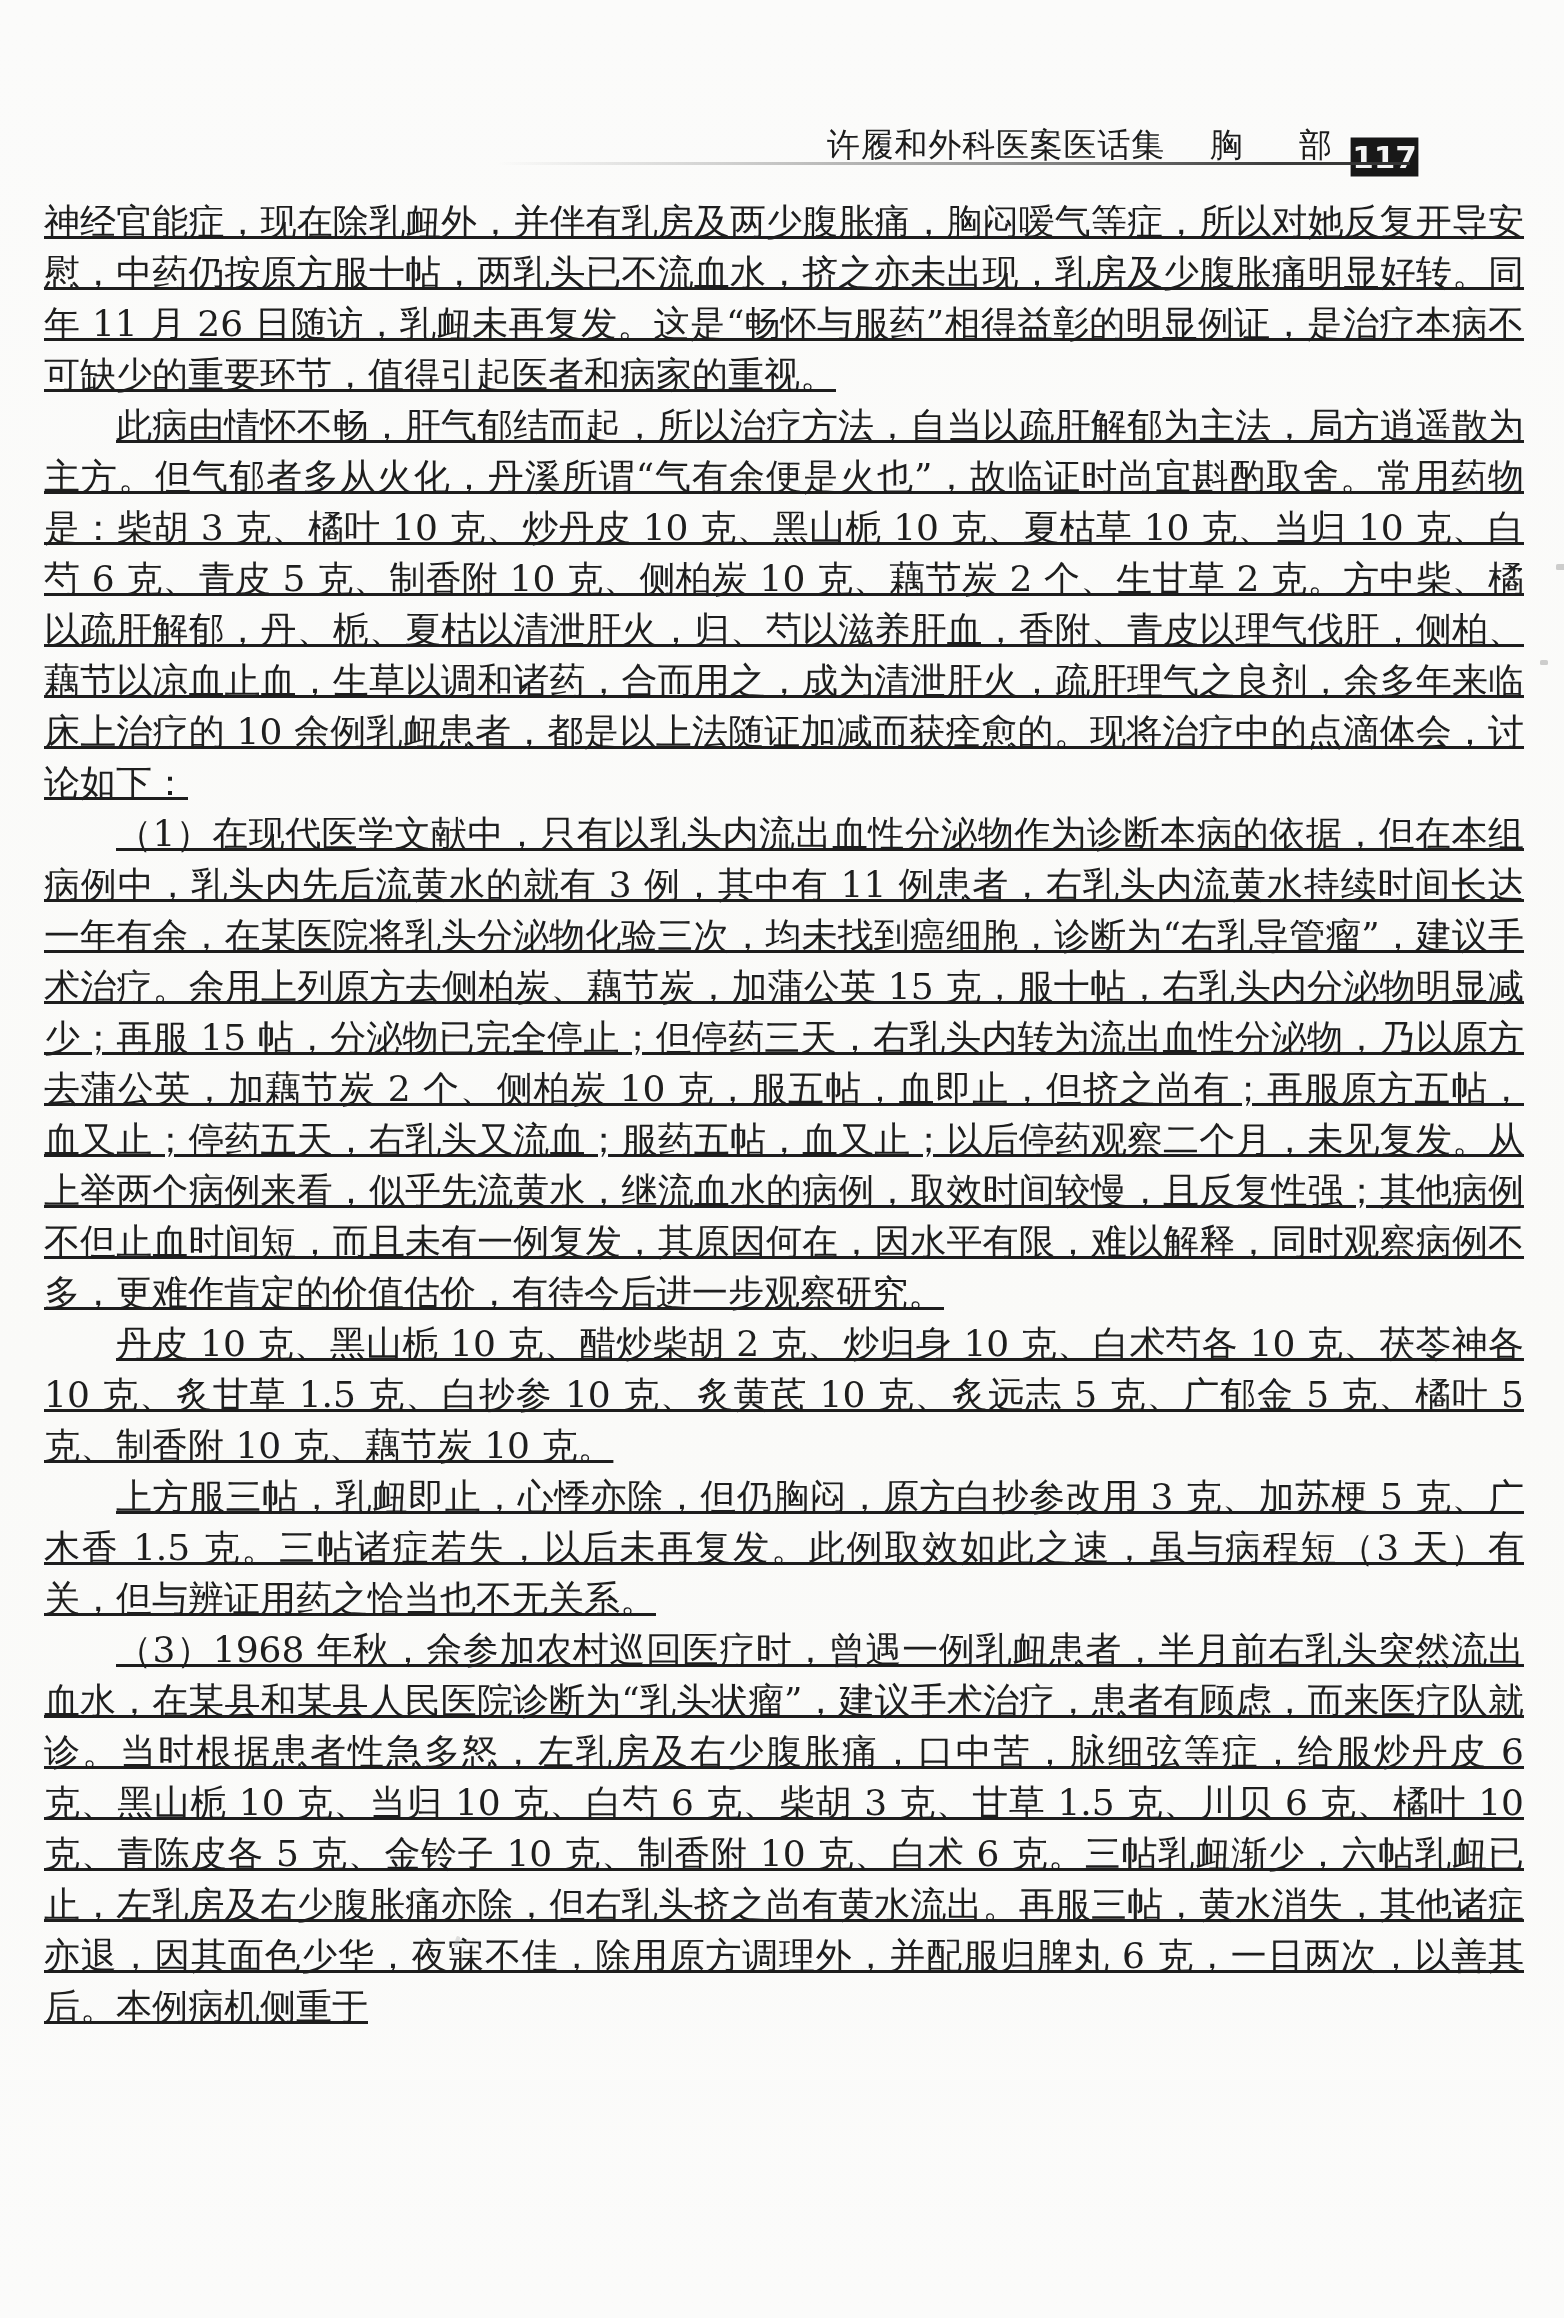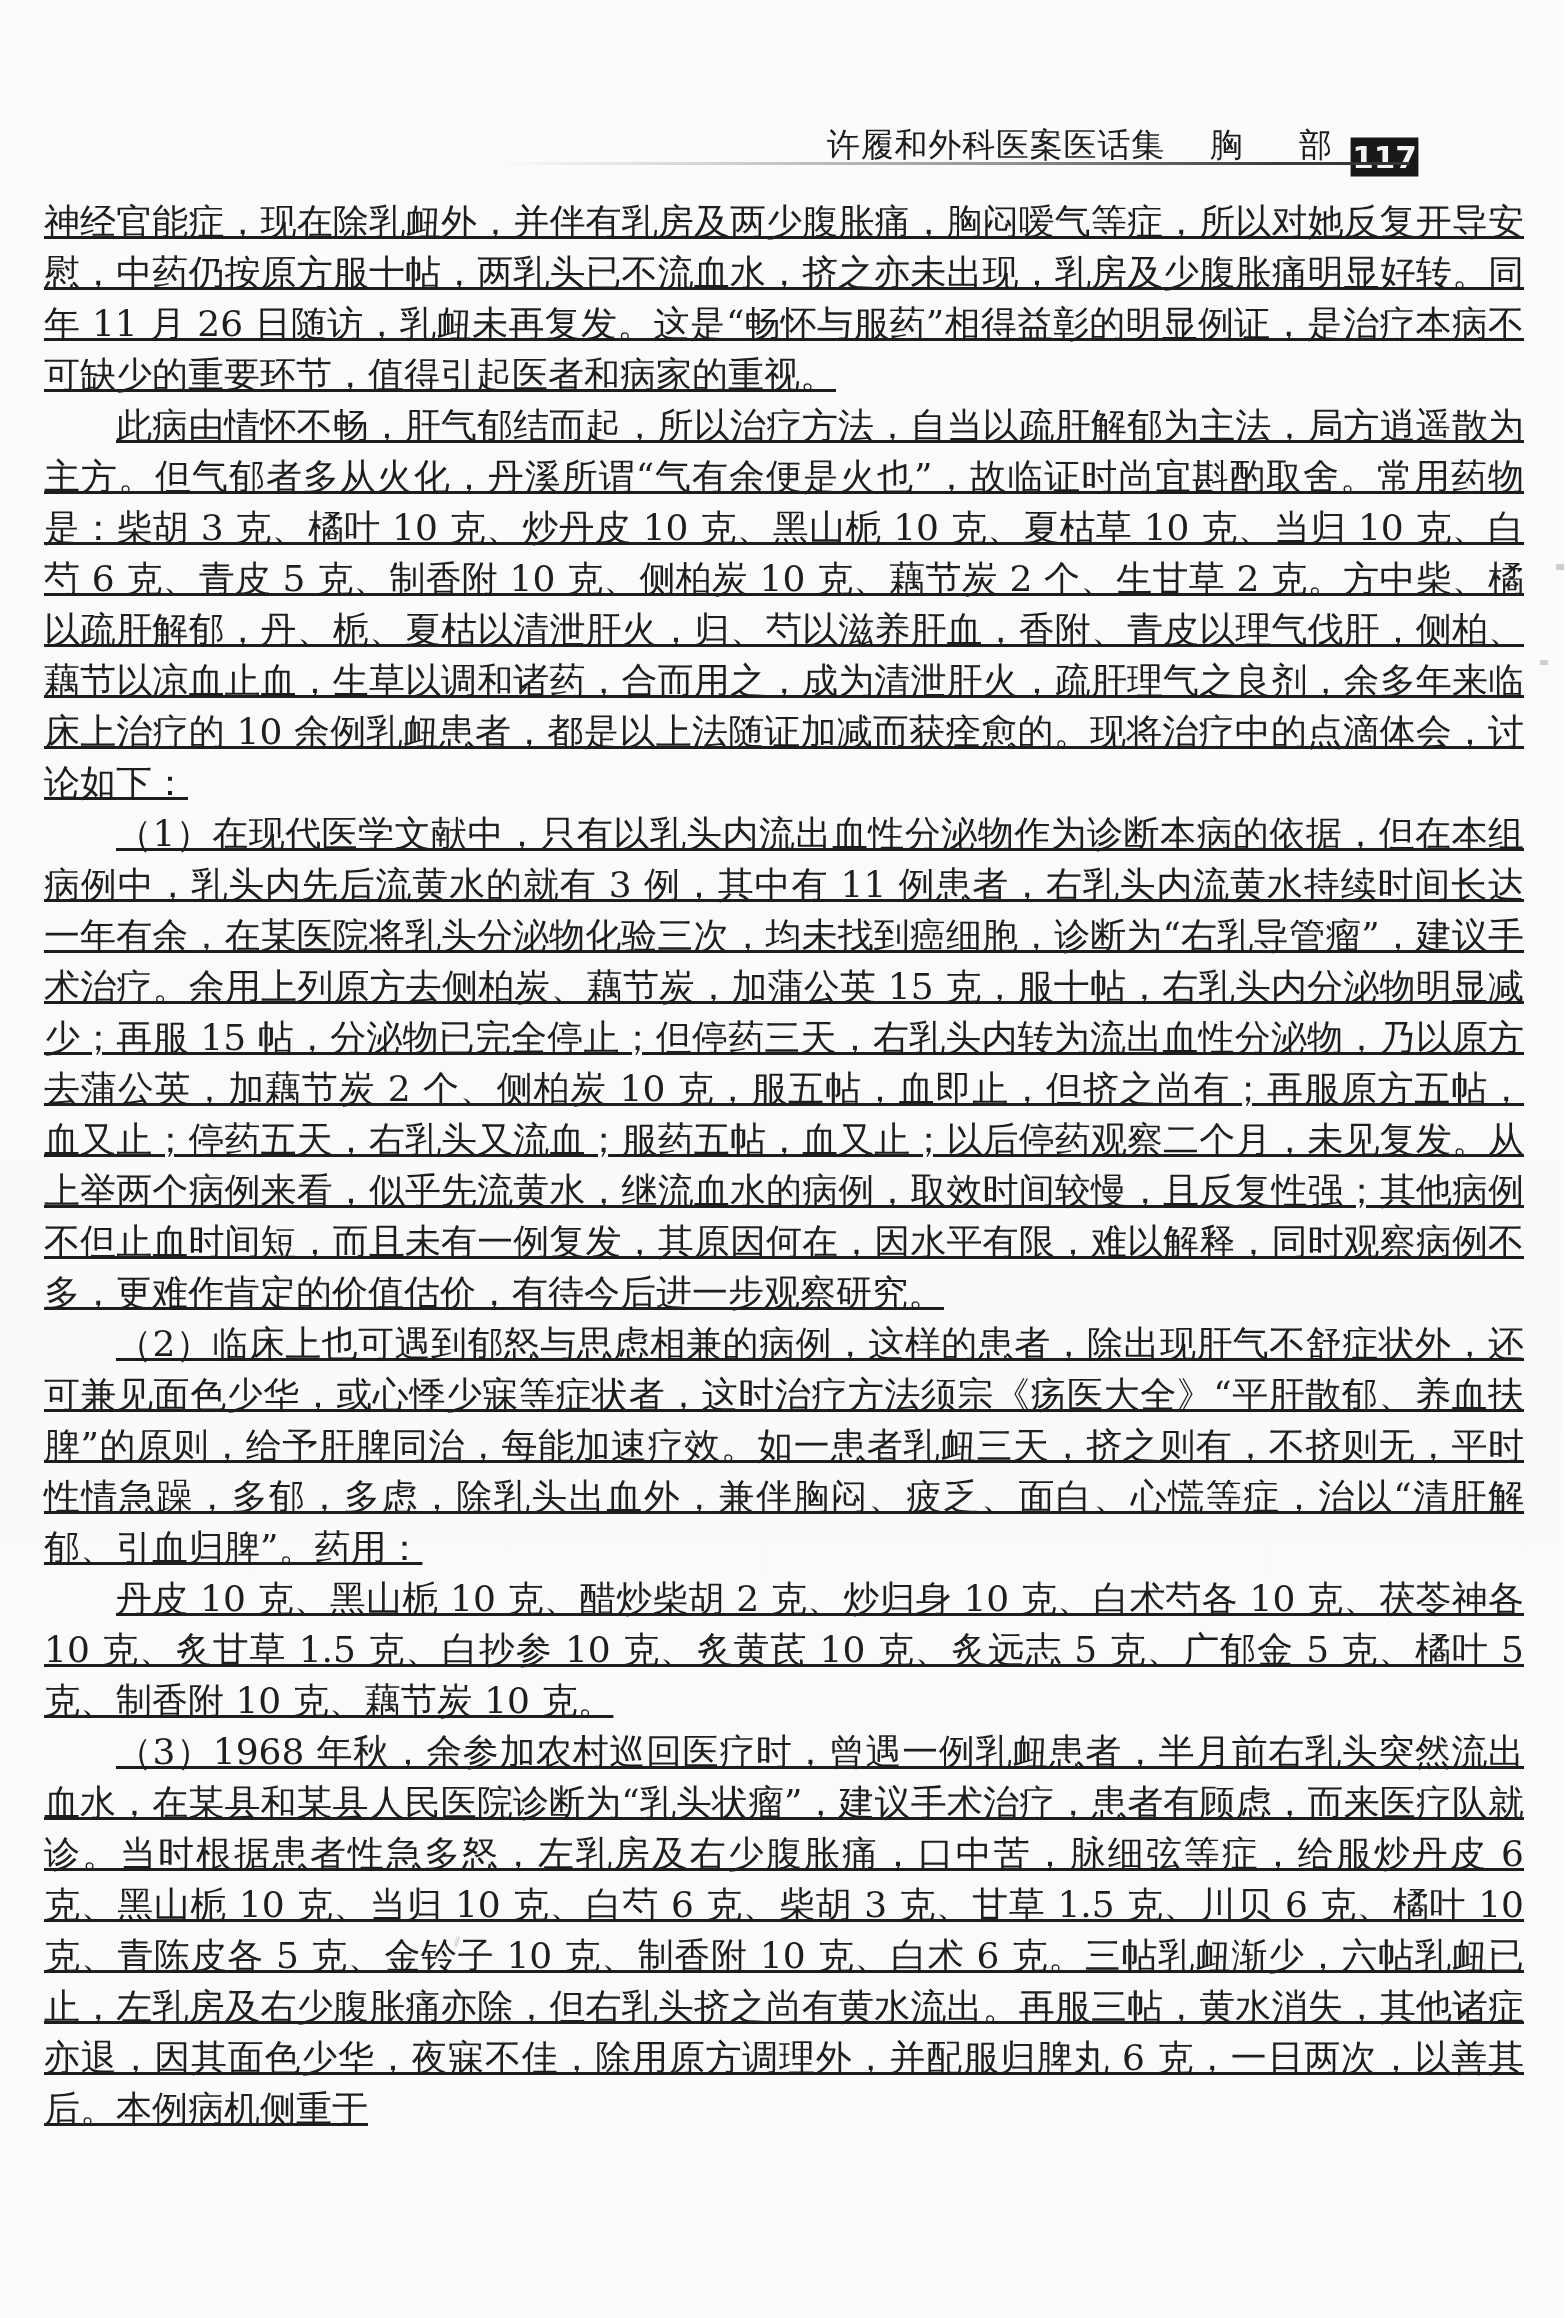--- a/index.html
+++ b/index.html
@@ -96,22 +96,22 @@
     <span class="section-label2">部</span>
     <span class="page-badge">117</span>
   </div>
 
   <div class="header-rule"></div>
 
   <div class="content">
     <p>神经官能症，现在除乳衄外，并伴有乳房及两少腹胀痛，胸闷嗳气等症，所以对她反复开导安慰，中药仍按原方服十帖，两乳头已不流血水，挤之亦未出现，乳房及少腹胀痛明显好转。同年 11 月 26 日随访，乳衄未再复发。这是“畅怀与服药”相得益彰的明显例证，是治疗本病不可缺少的重要环节，值得引起医者和病家的重视。</p>
     <p class="indent">此病由情怀不畅，肝气郁结而起，所以治疗方法，自当以疏肝解郁为主法，局方逍遥散为主方。但气郁者多从火化，丹溪所谓“气有余便是火也”，故临证时尚宜斟酌取舍。常用药物是：柴胡 3 克、橘叶 10 克、炒丹皮 10 克、黑山栀 10 克、夏枯草 10 克、当归 10 克、白芍 6 克、青皮 5 克、制香附 10 克、侧柏炭 10 克、藕节炭 2 个、生甘草 2 克。方中柴、橘以疏肝解郁，丹、栀、夏枯以清泄肝火，归、芍以滋养肝血，香附、青皮以理气伐肝，侧柏、藕节以凉血止血，生草以调和诸药，合而用之，成为清泄肝火，疏肝理气之良剂，余多年来临床上治疗的 10 余例乳衄患者，都是以上法随证加减而获痊愈的。现将治疗中的点滴体会，讨论如下：</p>
     <p class="indent">（1）在现代医学文献中，只有以乳头内流出血性分泌物作为诊断本病的依据，但在本组病例中，乳头内先后流黄水的就有 3 例，其中有 11 例患者，右乳头内流黄水持续时间长达一年有余，在某医院将乳头分泌物化验三次，均未找到癌细胞，诊断为“右乳导管瘤”，建议手术治疗。余用上列原方去侧柏炭、藕节炭，加蒲公英 15 克，服十帖，右乳头内分泌物明显减少；再服 15 帖，分泌物已完全停止；但停药三天，右乳头内转为流出血性分泌物，乃以原方去蒲公英，加藕节炭 2 个、侧柏炭 10 克，服五帖，血即止，但挤之尚有；再服原方五帖，血又止；停药五天，右乳头又流血；服药五帖，血又止；以后停药观察二个月，未见复发。从上举两个病例来看，似乎先流黄水，继流血水的病例，取效时间较慢，且反复性强；其他病例不但止血时间短，而且未有一例复发，其原因何在，因水平有限，难以解释，同时观察病例不多，更难作肯定的价值估价，有待今后进一步观察研究。</p>
-    <p class="indent">（2）临床上也可遇到郁怒与思虑相兼的病例，这样的患者，除出现肝气不舒症状外，还可兼见面色少华，或心悸少寐等症状者，这时治疗方法须宗《疡医大全》“平肝散郁、养血扶脾”的原则，给予肝脾同治，每能加速疗效。如一患者乳衄三天，挤之则有，不挤则无，平时性情急躁，多郁，多虑，除乳头出血外，兼伴胸闷、疲乏、面白、心慌等症，治以“清肝解郁、引血归脾”。药用：</p>
     <p class="indent">丹皮 10 克、黑山栀 10 克、醋炒柴胡 2 克、炒归身 10 克、白术芍各 10 克、茯苓神各 10 克、炙甘草 1.5 克、白抄参 10 克、炙黄芪 10 克、炙远志 5 克、广郁金 5 克、橘叶 5 克、制香附 10 克、藕节炭 10 克。</p>
+    <p class="indent">上方服三帖，乳衄即止，心悸亦除，但仍胸闷，原方白抄参改用 3 克、加苏梗 5 克、广木香 1.5 克。三帖诸症若失，以后未再复发。此例取效如此之速，虽与病程短（3 天）有关，但与辨证用药之恰当也不无关系。</p>
     <p class="indent">（3）1968 年秋，余参加农村巡回医疗时，曾遇一例乳衄患者，半月前右乳头突然流出血水，在某县和某县人民医院诊断为“乳头状瘤”，建议手术治疗，患者有顾虑，而来医疗队就诊。当时根据患者性急多怒，左乳房及右少腹胀痛，口中苦，脉细弦等症，给服炒丹皮 6 克、黑山栀 10 克、当归 10 克、白芍 6 克、柴胡 3 克、甘草 1.5 克、川贝 6 克、橘叶 10 克、青陈皮各 5 克、金铃子 10 克、制香附 10 克、白术 6 克。三帖乳衄渐少，六帖乳衄已止，左乳房及右少腹胀痛亦除，但右乳头挤之尚有黄水流出。再服三帖，黄水消失，其他诸症亦退，因其面色少华，夜寐不佳，除用原方调理外，并配服归脾丸 6 克，一日两次，以善其后。本例病机侧重于</p>
   </div>
 
   <div class="speck s1"></div>
   <div class="speck s2"></div>
   <div class="speck s3"></div>
 
 </div>
 
 

